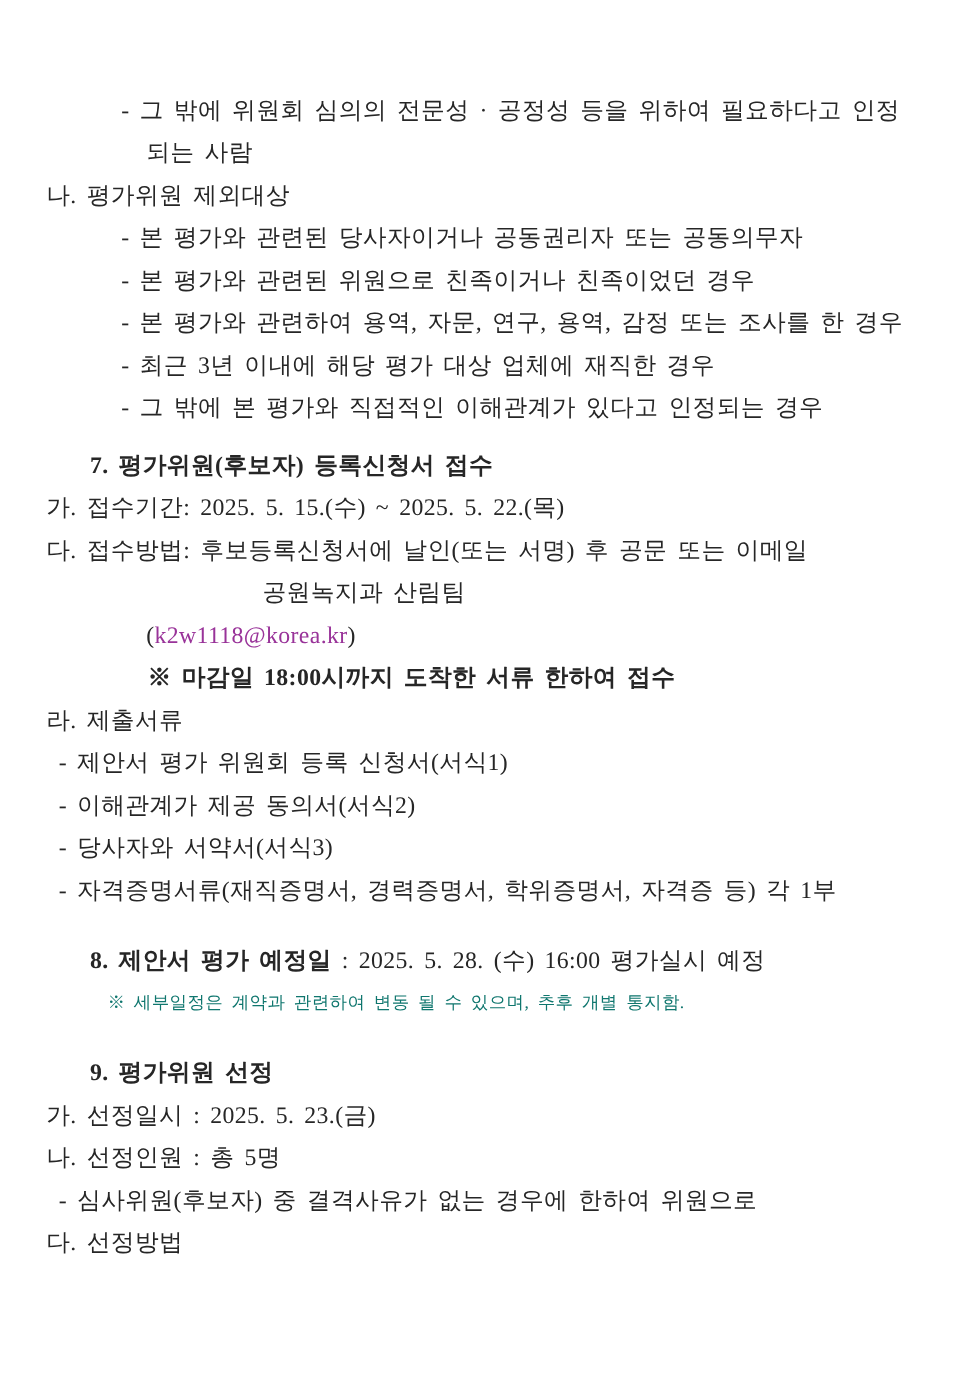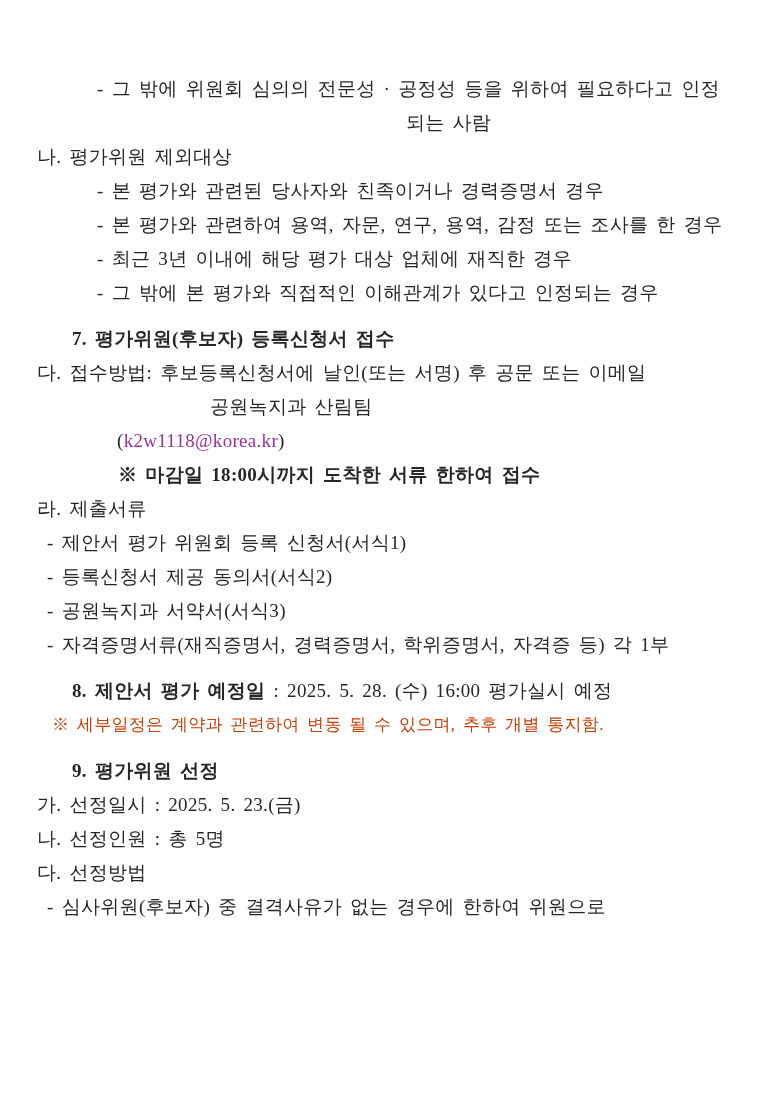--- a/index.html
+++ b/index.html
@@ -22,66 +22,68 @@
   .line {
     height: 34px;
     line-height: 34px;
     white-space: nowrap;
     word-spacing: 3px;
     letter-spacing: 0.3px;
   }
   .header   { margin-left: 72px;  font-weight: bold; }
   .sub      { margin-left: 37px;  }
   .dash1    { margin-left: 97px;  }
-  .cont     { margin-left: 117px; text-align: center; }
+  .cont     { margin-left: 117px; }
   .dash2    { margin-left: 47px; }
   .addrcont { margin-left: 210px; }
   .emailline{ margin-left: 117px; }
   .notebold { margin-left: 118px; font-weight: bold; }
-  .notesmall{ margin-left: 52px;  font-size: 17px; color: #c2410c; }
+  .notesmall{ margin-left: 86px;  font-size: 14px; color: #0f766e; }
   .gap8  { margin-top: 12px;  }
-  .gap22 { margin-top: 12px; }
+  .gap22 { margin-top: 22px; }
   .seg-bold    { font-weight: bold; }
   .seg-regular { font-weight: normal; }
   .email-text  { color: var(--email-color, #993399); }
 </style>
 </head>
 <body>
 
 <div class="page" style="color: rgb(38, 38, 38); background: rgb(255, 255, 255);">
 
   <div class="line dash1">- 그 밖에 위원회 심의의 전문성 · 공정성 등을 위하여 필요하다고 인정</div>
   <div class="line cont">되는 사람</div>
 
   <div class="line sub">나. 평가위원 제외대상</div>
-  <div class="line dash1">- 본 평가와 관련된 당사자와 친족이거나 경력증명서 경우</div>
+  <div class="line dash1">- 본 평가와 관련된 당사자이거나 공동권리자 또는 공동의무자</div>
+  <div class="line dash1">- 본 평가와 관련된 위원으로 친족이거나 친족이었던 경우</div>
   <div class="line dash1">- 본 평가와 관련하여 용역, 자문, 연구, 용역, 감정 또는 조사를 한 경우</div>
   <div class="line dash1">- 최근 3년 이내에 해당 평가 대상 업체에 재직한 경우</div>
   <div class="line dash1">- 그 밖에 본 평가와 직접적인 이해관계가 있다고 인정되는 경우</div>
 
   <div class="line header gap8">7. 평가위원(후보자) 등록신청서 접수</div>
+  <div class="line sub">가. 접수기간: 2025. 5. 15.(수) ~ 2025. 5. 22.(목)</div>
   <div class="line sub">다. 접수방법: 후보등록신청서에 날인(또는 서명) 후 공문 또는 이메일</div>
   <div class="line addrcont">공원녹지과 산림팀</div>
 
   <div class="line emailline">
     <span>(</span><span class="email-text">k2w1118@korea.kr</span><span>)</span>
   </div>
 
   <div class="line notebold">※ 마감일 18:00시까지 도착한 서류 한하여 접수</div>
 
   <div class="line sub">라. 제출서류</div>
   <div class="line dash2">- 제안서 평가 위원회 등록 신청서(서식1)</div>
-  <div class="line dash2">- 등록신청서 제공 동의서(서식2)</div>
-  <div class="line dash2">- 공원녹지과 서약서(서식3)</div>
+  <div class="line dash2">- 이해관계가 제공 동의서(서식2)</div>
+  <div class="line dash2">- 당사자와 서약서(서식3)</div>
   <div class="line dash2">- 자격증명서류(재직증명서, 경력증명서, 학위증명서, 자격증 등) 각 1부</div>
 
   <div class="line header gap22">
     <span class="seg-bold">8. 제안서 평가 예정일</span><span class="seg-regular"> : 2025. 5. 28. (수) 16:00 평가실시 예정</span>
   </div>
   <div class="line notesmall">※ 세부일정은 계약과 관련하여 변동 될 수 있으며, 추후 개별 통지함.</div>
 
   <div class="line header gap22">9. 평가위원 선정</div>
   <div class="line sub">가. 선정일시 : 2025. 5. 23.(금)</div>
   <div class="line sub">나. 선정인원 : 총 5명</div>
+  <div class="line dash2">- 심사위원(후보자) 중 결격사유가 없는 경우에 한하여 위원으로</div>
   <div class="line sub">다. 선정방법</div>
-  <div class="line dash2">- 심사위원(후보자) 중 결격사유가 없는 경우에 한하여 위원으로</div>
 
 </div>
 
 </body></html>

